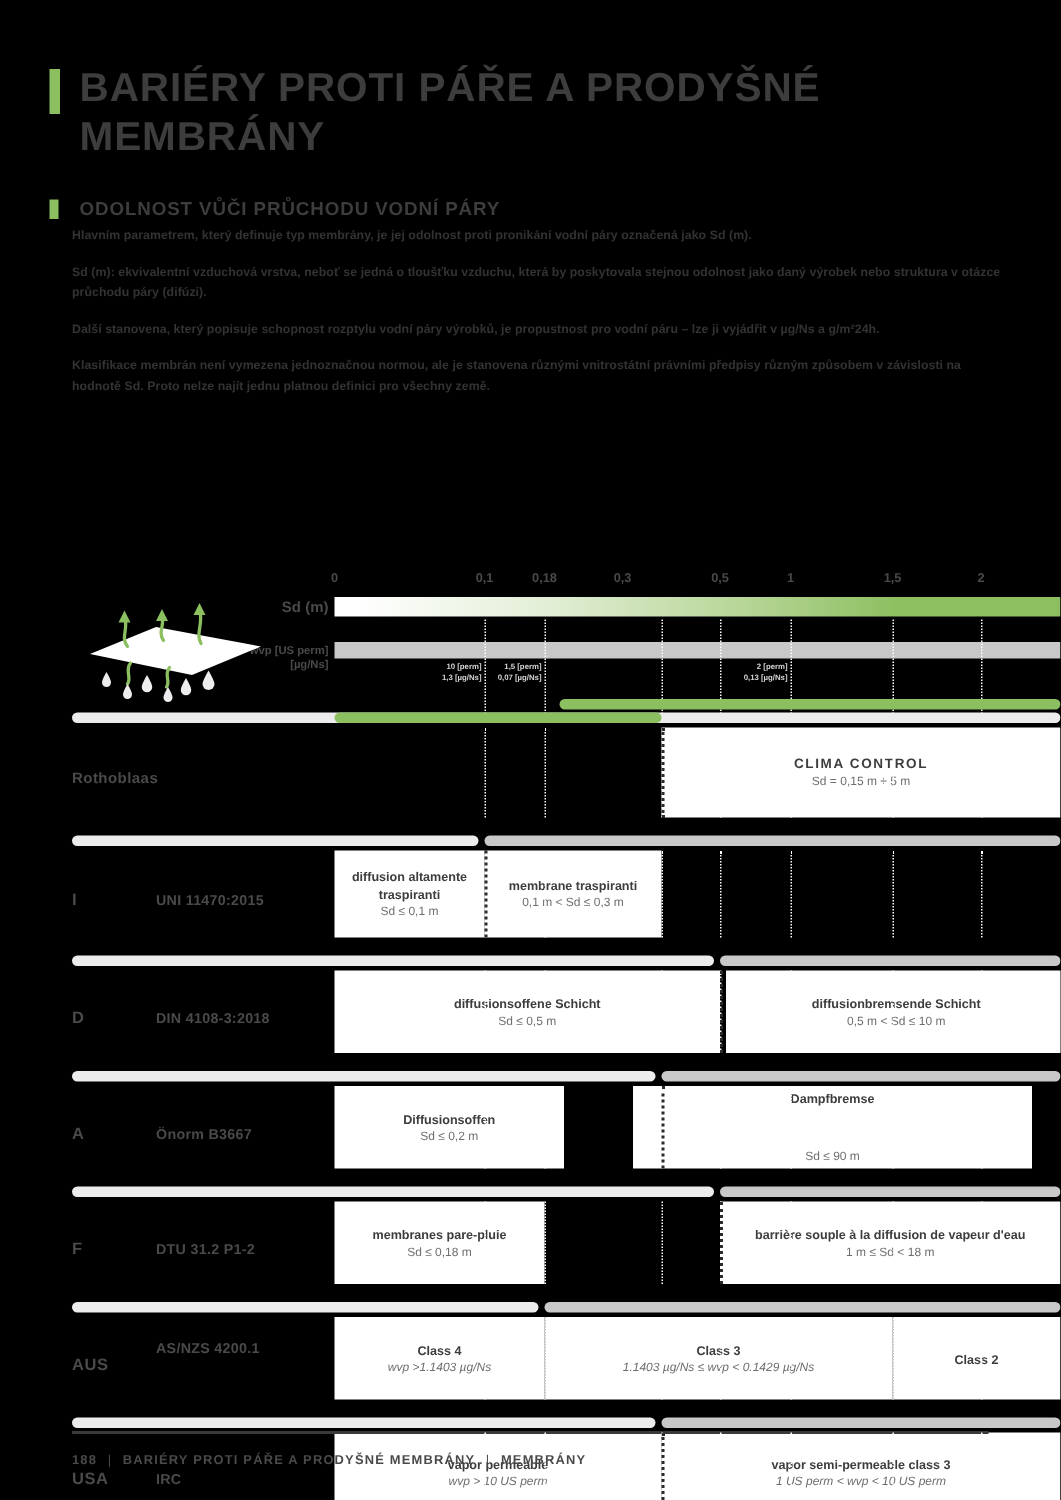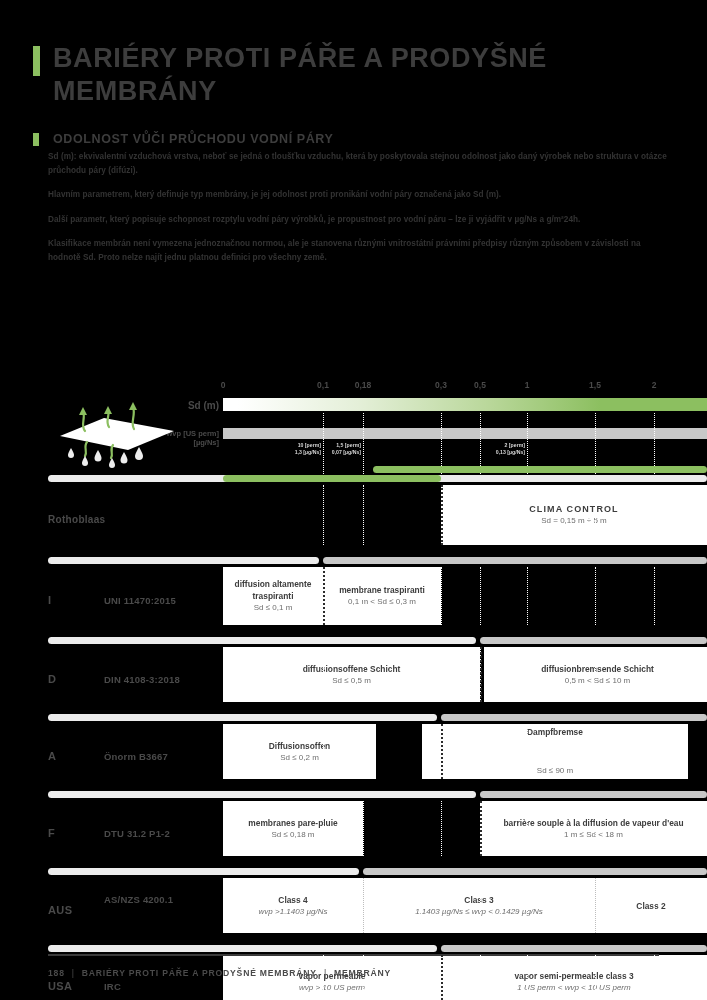--- a/index.html
+++ b/index.html
@@ -121,32 +121,32 @@
       <div class="accent-bar-lg"></div>
       <h1 class="title">BARIÉRY PROTI PÁŘE A PRODYŠNÉ MEMBRÁNY</h1>
     </div>
     <div class="subtitle-row">
       <div class="accent-bar-sm"></div>
       <h2 class="subtitle">ODOLNOST VŮČI PRŮCHODU VODNÍ PÁRY</h2>
     </div>
   </div>
 
   <div class="body-copy">
+    <p>Hlavním parametrem, který definuje typ membrány, je jej odolnost proti pronikání vodní páry označená jako Sd (m).</p>
     <p>Sd (m): ekvivalentní vzduchová vrstva, neboť se jedná o tloušťku vzduchu, která by poskytovala stejnou odolnost jako daný výrobek nebo struktura v otázce průchodu páry (difúzi).</p>
-    <p>Hlavním parametrem, který definuje typ membrány, je jej odolnost proti pronikání vodní páry označená jako Sd (m).</p>
-    <p>Další parametr, který popisuje schopnost rozptylu vodní páry výrobků, je propustnost pro vodní páru – lze ji vyjádřit v µg/Ns a g/m²24h.</p>
+    <p>Další stanovena, který popisuje schopnost rozptylu vodní páry výrobků, je propustnost pro vodní páru – lze ji vyjádřit v µg/Ns a g/m²24h.</p>
     <p>Klasifikace membrán není vymezena jednoznačnou normou, ale je stanovena různými vnitrostátní právními předpisy různým způsobem v závislosti na hodnotě Sd. Proto nelze najít jednu platnou definici pro všechny země.</p>
   </div>
 
   <div class="scale-zone">
     <div id="ticks">
         <div class="tick-label" style="left: 223px;">0</div>
         <div class="tick-label" style="left: 323px;">0,1</div>
         <div class="tick-label" style="left: 363px;">0,18</div>
-        <div class="tick-label" style="left: 441px;">0,3</div>
+        <div class="tick-label" style="left: 415px;">0,3</div>
         <div class="tick-label" style="left: 480px;">0,5</div>
         <div class="tick-label" style="left: 527px;">1</div>
         <div class="tick-label" style="left: 595px;">1,5</div>
         <div class="tick-label" style="left: 654px;">2</div>
       </div>
 
     <div class="row-label-left" style="right:488px; top:20px; font-size:10px;">Sd (m)</div>
     <div class="grad-bar" style="top:18px;"></div>
 
     <div class="row-label-left" style="right:488px; top:49px; font-size:7.5px;">wvp [US perm]</div>

